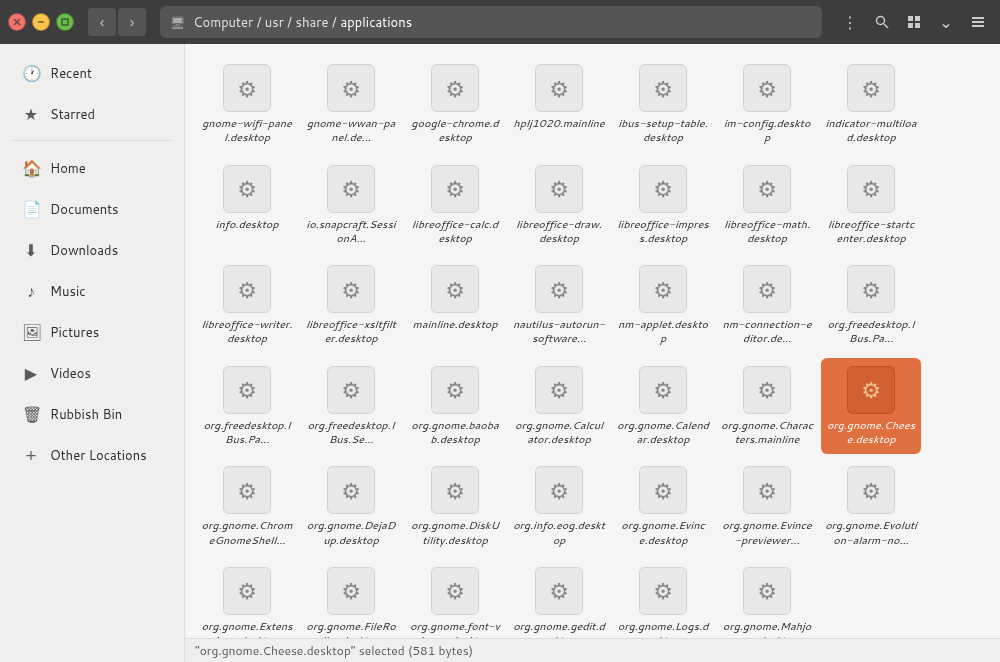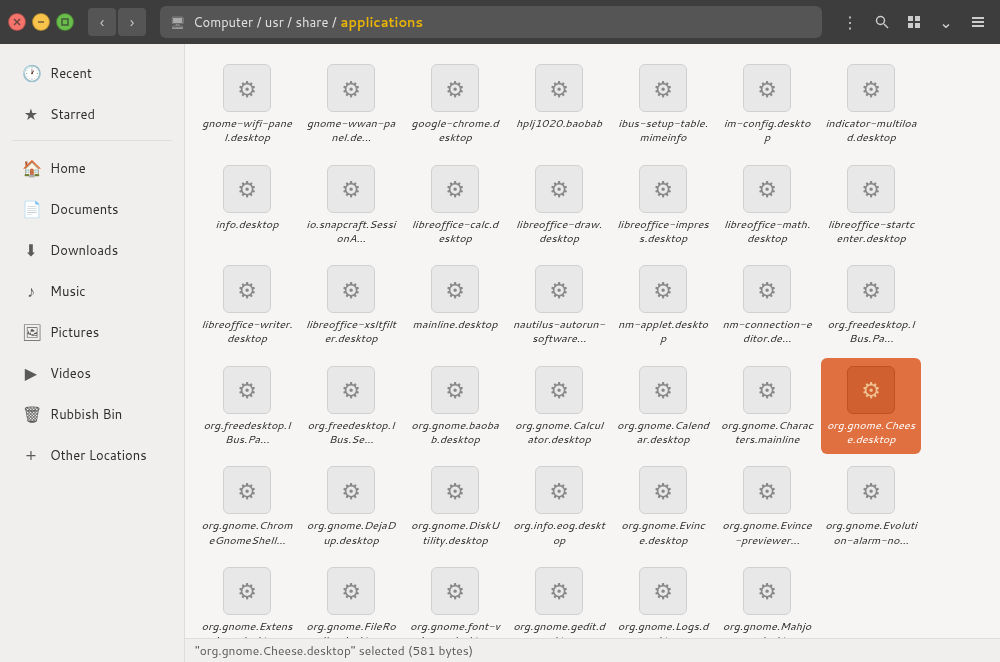--- a/index.html
+++ b/index.html
@@ -46,21 +46,21 @@
       border-radius: 6px;
       height: 32px;
       display: flex;
       align-items: center;
       padding: 0 10px;
       color: #e0e0e0;
       font-size: 13px;
       gap: 4px;
       margin: 0 8px;
     }
-    .path-bold { font-weight: bold; color: #eab308; }
+    .path-bold { font-weight: normal; color: #ffffff; }
     .path-icon { color: #aaa; font-size: 12px; margin-right: 4px; }
 
     .titlebar-actions { display: flex; gap: 4px; }
     .titlebar-action-btn {
       background: none;
       border: none;
       color: #ccc;
       width: 28px; height: 28px;
       border-radius: 4px;
       cursor: pointer;
@@ -311,27 +311,27 @@
         <div class="file-item">
     <div class="file-icon-wrapper">
       <span class="gear-icon">⚙</span>
     </div>
     <div class="file-name">google-chrome.desktop</div>
   </div>
         <div class="file-item">
     <div class="file-icon-wrapper">
       <span class="gear-icon">⚙</span>
     </div>
-    <div class="file-name">hplj1020.baobab</div>
-  </div>
-        <div class="file-item">
-    <div class="file-icon-wrapper">
-      <span class="gear-icon">⚙</span>
-    </div>
-    <div class="file-name">ibus-setup-table.mimeinfo</div>
+    <div class="file-name">hplj1020.mainline</div>
+  </div>
+        <div class="file-item">
+    <div class="file-icon-wrapper">
+      <span class="gear-icon">⚙</span>
+    </div>
+    <div class="file-name">ibus-setup-table.desktop</div>
   </div>
         <div class="file-item">
     <div class="file-icon-wrapper">
       <span class="gear-icon">⚙</span>
     </div>
     <div class="file-name">im-config.desktop</div>
   </div>
         <div class="file-item">
     <div class="file-icon-wrapper">
       <span class="gear-icon">⚙</span>

